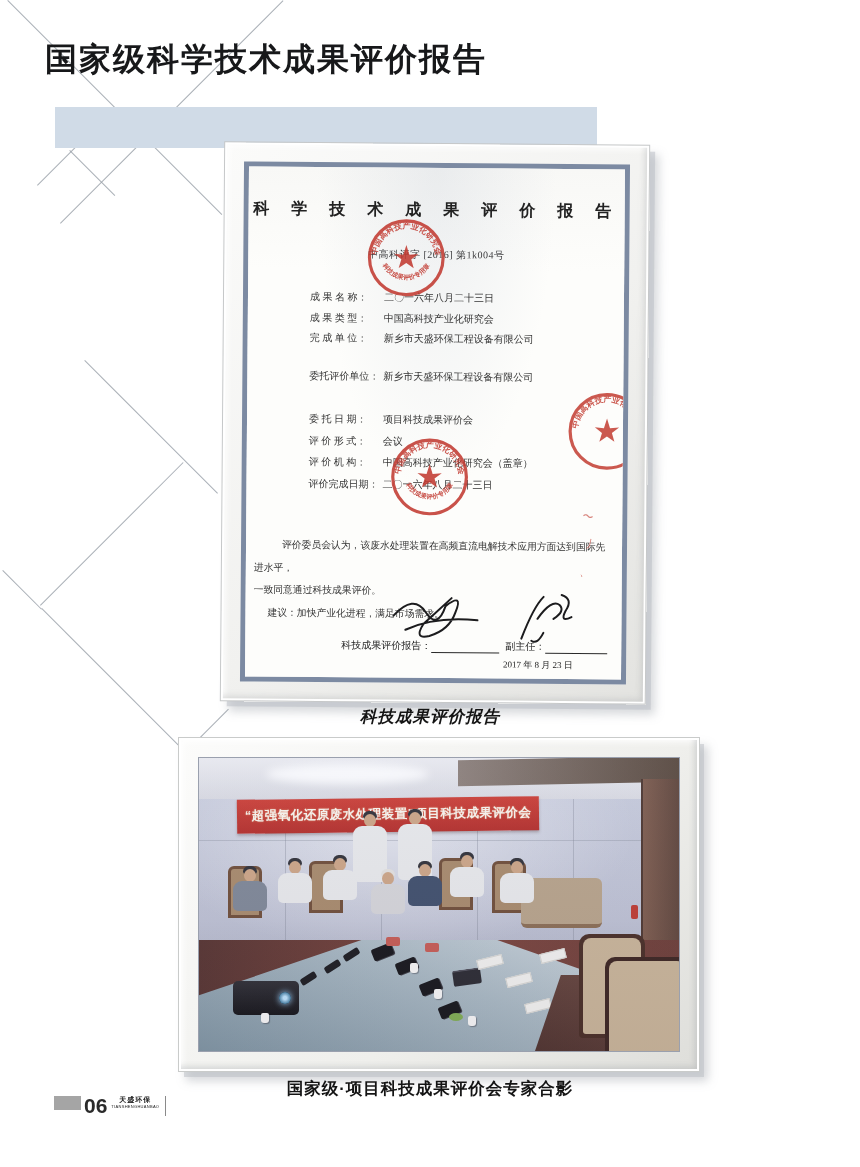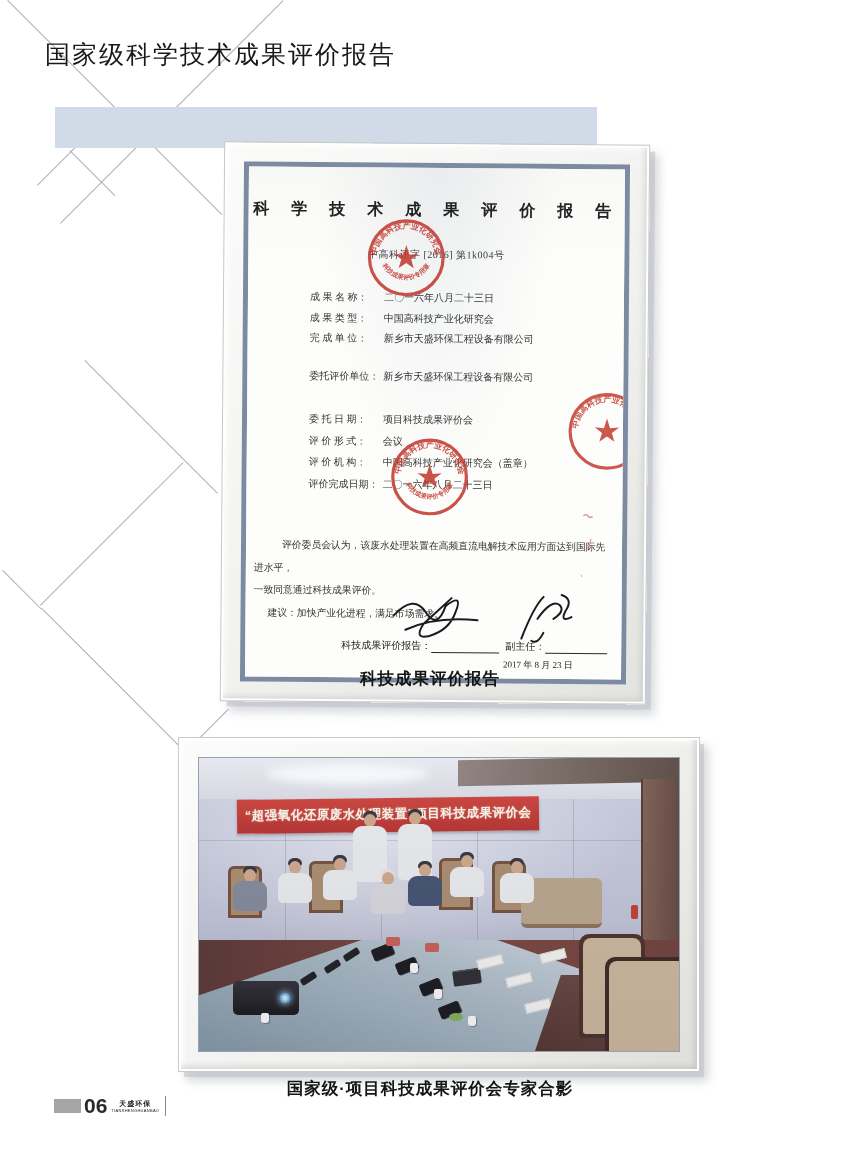--- a/index.html
+++ b/index.html
@@ -12,21 +12,21 @@
 
   
   .dline { position:absolute; height:1px; background:#9aa1a9; opacity:.85;
            transform-origin:0 0; }
   .dr { transform:rotate(45deg); }
   .dl { transform:rotate(-45deg); }
 
   
   .header { position:absolute; left:45px; top:38px; z-index:3; }
   .title-cn {
-    font-size:25px; font-weight:400; color:#17181a; letter-spacing:2px;
+    font-size:32px; font-weight:700; color:#17181a; letter-spacing:2px;
     font-family:"Liberation Sans", sans-serif; white-space:nowrap;
   }
   .title-en {
     margin-top:2px; font-size:12.5px; font-weight:bold; color:#1b1b1b;
     letter-spacing:-0.2px; white-space:nowrap;
   }
   .band {
     position:absolute; left:55px; top:107px; width:542px; height:41px;
     background:#d0dbe7; z-index:1;
   }
@@ -83,21 +83,21 @@
   .sig-line.l1 { width:68px; margin-right:6px; }
   .sig-line.l2 { width:62px; }
   .cert-date { position:absolute; left:258px; top:490px; font-size:9px; color:#222; }
   .sig-svg { position:absolute; pointer-events:none; }
   .stamp { position:absolute; opacity:.88; }
   .red-mark { position:absolute; color:#c44237; opacity:.65;
     font-size:11px; transform:rotate(12deg); font-family:"Liberation Serif",serif; }
 
   .caption { position:absolute; left:0; width:860px; text-align:center;
     font-size:16.5px; font-weight:bold; color:#141414; letter-spacing:1px; z-index:3; }
-  .cap1 { top:668px; }
+  .cap1 { top:706px;font-style:italic; }
   .cap2 { top:1078px; }
 
   
   .photo-wrap { position:absolute; left:178px; top:737px; width:522px; height:335px; z-index:2; }
   .photo-frame {
     position:absolute; inset:0;
     background:linear-gradient(135deg,#fcfcfb 0%,#efefec 60%,#dededa 100%);
     border:1px solid #c9cbca;
     box-shadow:5px 6px 0 -1px rgba(185,190,196,.5), 8px 9px 9px rgba(135,140,150,.35),
       inset 0 0 0 2px #ffffff, inset -4px -4px 6px rgba(158,160,164,.4),
@@ -176,21 +176,21 @@
     background:linear-gradient(200deg,#6b473d,#4c2f28);
     clip-path:polygon(18% 0,100% 0,100% 100%,0 100%); }
   .fchair { position:absolute; border-radius:10px 10px 4px 4px; }
   .fchair .cush { position:absolute; inset:4px; background:#cbb697; border-radius:8px 8px 3px 3px; }
   .fc1 { right:7%; top:60%; width:66px; height:104px; background:#45291f; }
   .fc2 { right:-2%; top:68%; width:84px; height:118px; background:#38201a; }
   .photo-cast { position:absolute; inset:0; pointer-events:none;
     background:linear-gradient(180deg, rgba(170,180,220,.10), rgba(110,100,130,.12)); }
 
   
-  .footer { position:absolute; left:54px; top:1096px; display:flex; align-items:center; z-index:3; }
+  .footer { position:absolute; left:54px; top:1096px; display:flex; align-items:flex-start; z-index:3; }
   .footer-block { width:27px; height:14px; background:#a5a5a5; margin-right:3px; }
   .footer-num { font-size:21px; font-weight:800; color:#2a2a2a; line-height:20px; }
   .footer-brand { margin-left:4px; text-align:center; }
   .footer-brand .cn { font-size:7px; font-weight:bold; color:#1c1c1c; letter-spacing:1px; line-height:8px; }
   .footer-brand .en { font-size:4px; color:#1c1c1c; letter-spacing:.3px; line-height:5px; }
   .footer-div { width:1px; height:20px; background:#8a8a8a; margin-left:6px; }
 </style>
 </head>
 <body>
 

